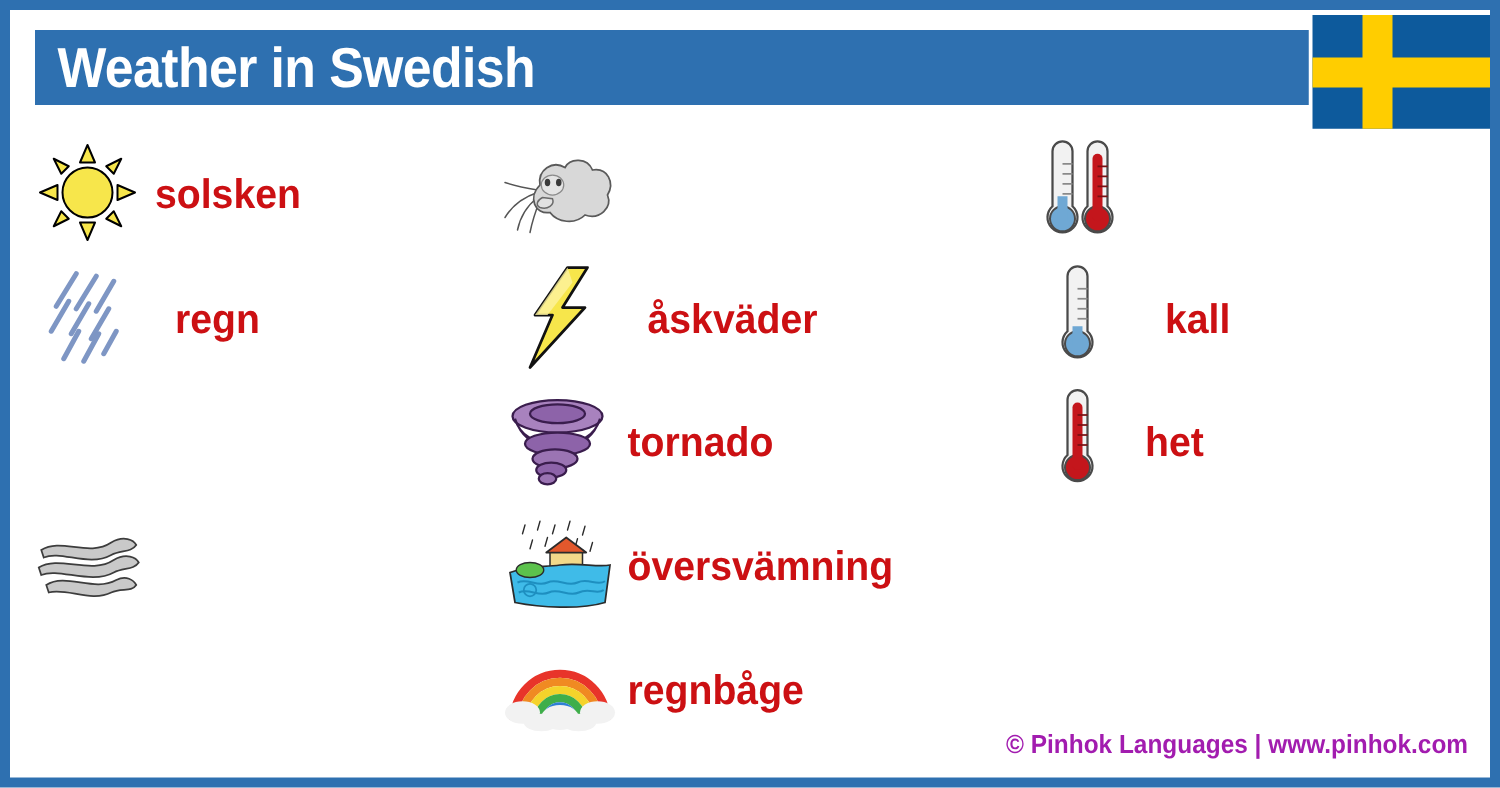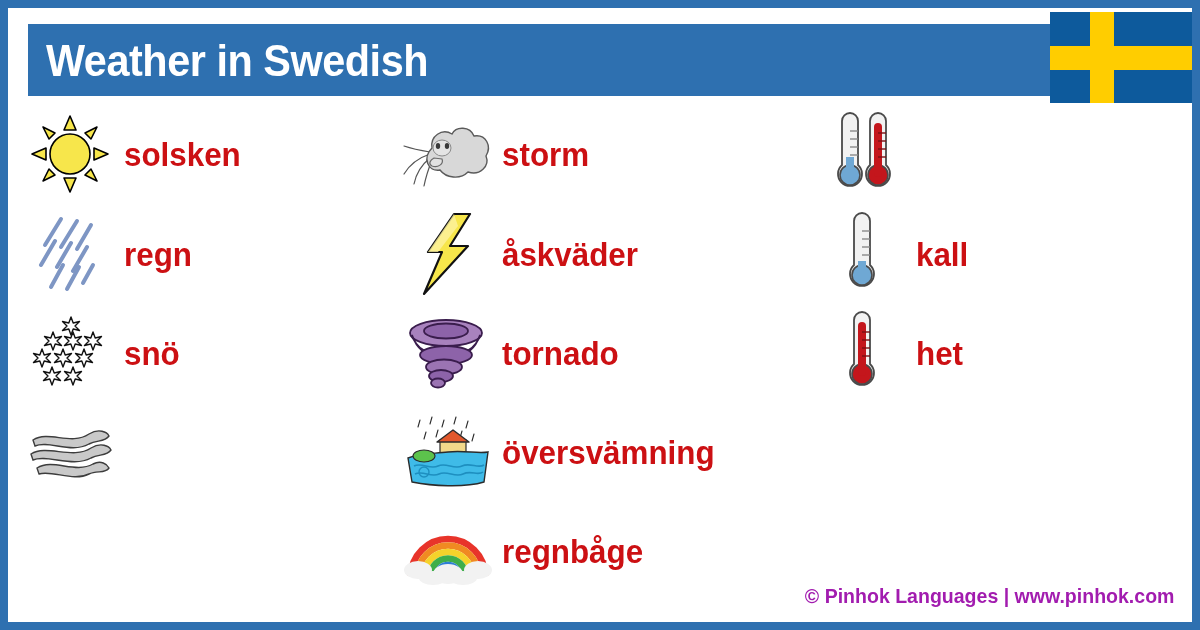--- a/index.html
+++ b/index.html
@@ -11,23 +11,22 @@
   }
   .frame{
     position:absolute;left:8px;top:8px;
     width:1184px;height:614px;
     background:#ffffff;
     overflow:hidden;
   }
   
   .header-bar{
     position:absolute;left:20px;top:16px;
-    width:1019px;height:72px;
+    width:1019px;height:60px;
     background:#2E70B0;
-    padding-left:24px;
   }
   .page-title{
     position:absolute;left:18px;top:50%;
     transform:translateY(-50%);
     color:#ffffff;
     font-size:45px;
     font-weight:bold;
     letter-spacing:-0.5px;
     line-height:1;
     font-family:"Liberation Sans Narrow","Liberation Sans",sans-serif;
@@ -70,21 +69,21 @@
   .entry .word{
     color:#CC1013;
     font-size:33px;
     font-weight:bold;
     font-family:"Liberation Sans Narrow","Liberation Sans",sans-serif;
     white-space:nowrap;
     line-height:1;
     margin-left:6px;
   }
   .entry .word span{display:inline-block;transform:scaleX(0.95);transform-origin:left center;}
-  .r0{top:0px;} .r1{top:100px;} .r2{top:199px;} .r3{top:298px;} .r4{top:397px;}
+  .r0{top:0px;} .r1{top:100px;gap:16px;} .r2{top:199px;} .r3{top:298px;} .r4{top:397px;}
   
   .footer{
     position:absolute;right:18px;bottom:14px;
     color:#a21caf;
     font-size:21px;
     font-weight:bold;
     font-family:"Liberation Sans Narrow","Liberation Sans",sans-serif;
     white-space:nowrap;
   }
   .footer span{display:inline-block;transform:scaleX(0.93);transform-origin:right center;}
@@ -139,41 +138,20 @@
               <line x1="54" y1="32" x2="40" y2="56"></line>
               <line x1="30" y1="50" x2="18" y2="72"></line>
               <line x1="46" y1="52" x2="34" y2="74"></line>
               <line x1="60" y1="50" x2="50" y2="68"></line>
             </g>
           </svg>
         </div>
         <div class="word"><span>regn</span></div>
       </div>
 
-      <div class="entry r2">
-        <div class="icon">
-          <svg width="78" height="78" viewBox="0 0 78 78">
-            <defs>
-              <g id="flk">
-                <polygon points="0,-9 2.2,-3 8.5,-4.5 4,0 8.5,4.5 2.2,3 0,9 -2.2,3 -8.5,4.5 -4,0 -8.5,-4.5 -2.2,-3" fill="#fff" stroke="#111" stroke-width="1.4" stroke-linejoin="round"></polygon>
-              </g>
-            </defs>
-            <use href="#flk" x="40" y="12"></use>
-            <use href="#flk" x="22" y="27"></use>
-            <use href="#flk" x="42" y="27"></use>
-            <use href="#flk" x="62" y="27"></use>
-            <use href="#flk" x="11" y="44"></use>
-            <use href="#flk" x="32" y="44"></use>
-            <use href="#flk" x="53" y="44"></use>
-            <use href="#flk" x="21" y="62"></use>
-            <use href="#flk" x="42" y="62"></use>
-          </svg>
-        </div>
-        <div class="word"><span>snö</span></div>
-      </div>
 
       <div class="entry r3">
         <div class="icon">
           <svg width="86" height="56" viewBox="0 0 86 56">
             <g fill="#C9C9C9" stroke="#3d3d3d" stroke-width="1.4">
               <path d="M6,16 C22,6 44,22 62,10 C72,4 80,8 82,12 C78,18 70,16 62,20 C44,30 22,16 8,22 Z"></path>
               <path d="M4,30 C20,20 46,36 64,24 C74,18 82,22 84,26 C80,32 72,30 64,34 C46,44 20,30 6,36 Z"></path>
               <path d="M10,44 C26,34 48,50 66,40 C74,36 80,40 82,44 C78,50 70,46 62,50 C46,58 26,46 12,50 Z"></path>
             </g>
           </svg>
@@ -193,21 +171,20 @@
               <path d="M30,42 C26,52 24,58 22,68"></path>
               <path d="M28,34 C16,32 8,30 2,28"></path>
             </g>
             <path d="M30,30 C28,18 40,10 50,16 C54,8 68,8 72,18 C84,16 90,28 84,38 C88,48 78,58 66,54 C58,62 44,60 38,52 C26,54 20,40 30,30 Z" fill="#D8D8D8" stroke="#5a5a5a" stroke-width="1.4"></path>
             <ellipse cx="40" cy="30" rx="9" ry="8" fill="#E4E4E4" stroke="#8a8a8a" stroke-width="1"></ellipse>
             <ellipse cx="36" cy="28" rx="2.2" ry="3" fill="#3a3a3a"></ellipse>
             <ellipse cx="45" cy="28" rx="2.2" ry="3" fill="#3a3a3a"></ellipse>
             <path d="M32,40 C28,42 26,46 30,48 C36,50 42,46 40,41 Z" fill="#E2E2E2" stroke="#6a6a6a" stroke-width="1.2"></path>
           </svg>
         </div>
-        <div class="word"><span>storm</span></div>
       </div>
 
       <div class="entry r2">
         <div class="icon">
           <svg width="84" height="72" viewBox="0 0 84 72">
             <g stroke="#3a1d4d" stroke-width="1.8">
               <ellipse cx="40" cy="16" rx="36" ry="13" fill="#A882BE"></ellipse>
               <ellipse cx="40" cy="14" rx="22" ry="7.5" fill="#8D63A9"></ellipse>
               <path d="M6,18 C10,32 22,38 40,38 C58,38 70,32 74,18 C70,30 62,40 40,42 C18,40 10,30 6,18Z" fill="#9B74B3"></path>
               <ellipse cx="40" cy="38" rx="26" ry="9" fill="#8D63A9"></ellipse>

